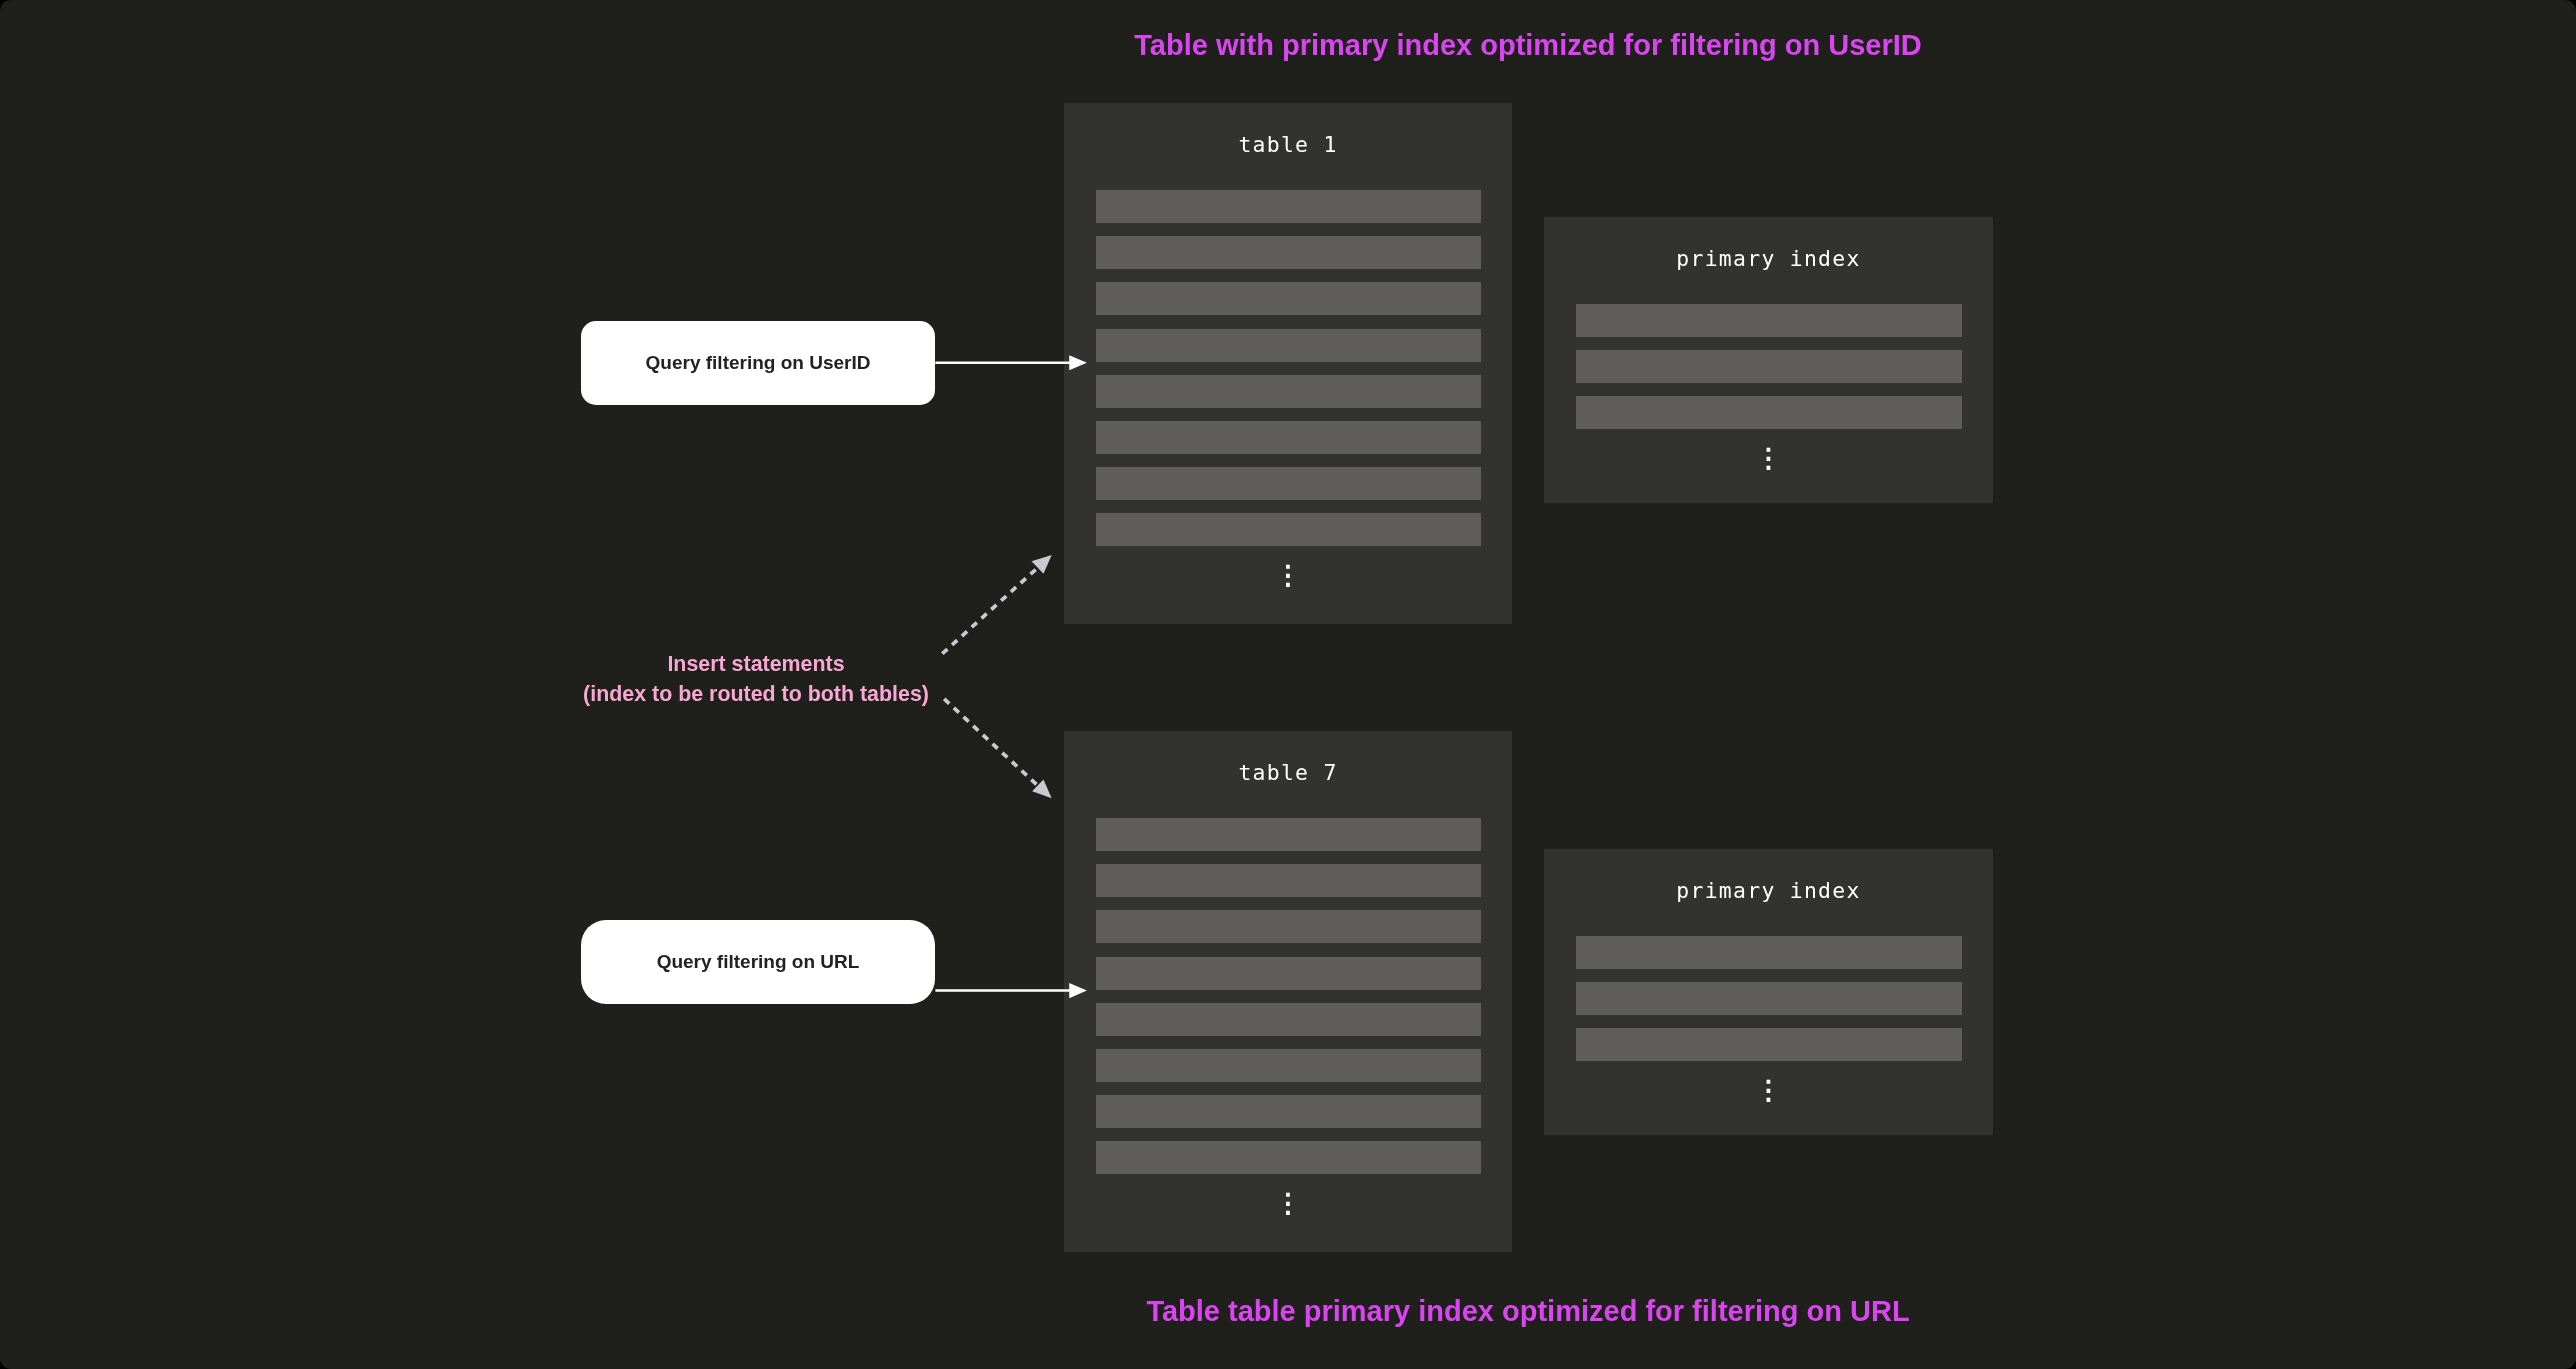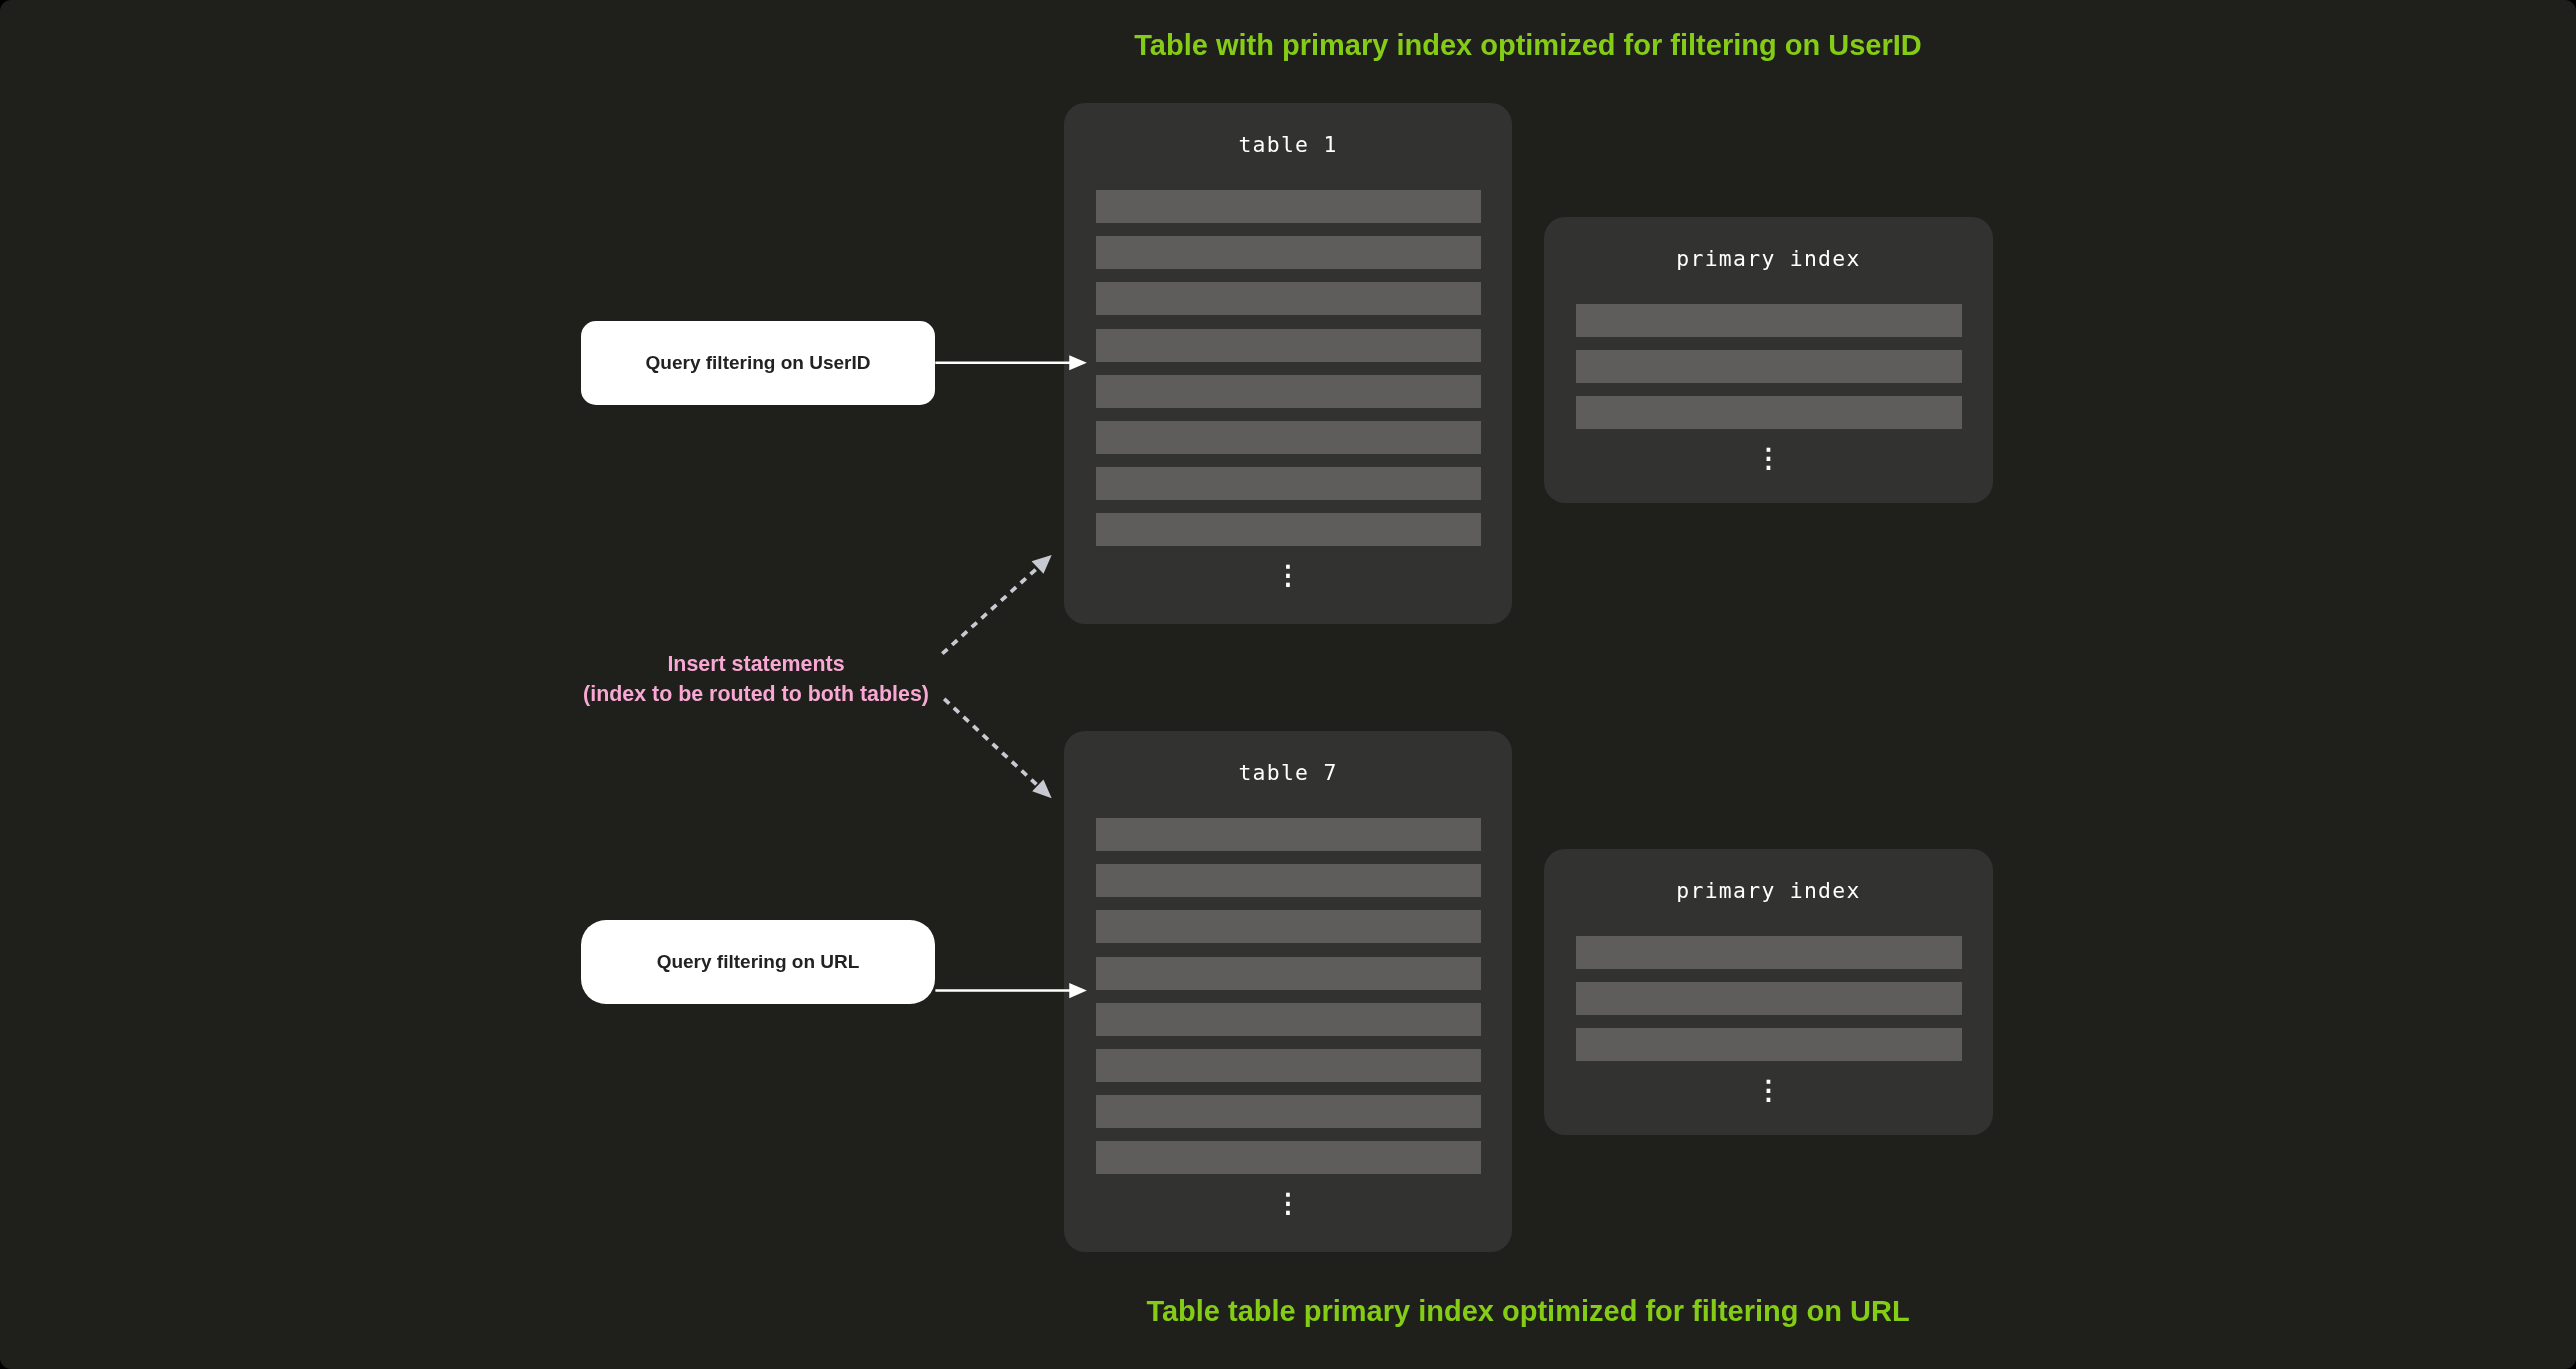--- a/index.html
+++ b/index.html
@@ -3,27 +3,27 @@
 <meta charset="utf-8">
 <style>
   html { background:#000; }
   body {
     margin:0; width:2576px; height:1369px; position:relative;
     background:#1f1f1b; border-radius:11.3px; overflow:hidden;
     font-family:"Liberation Sans", sans-serif;
   }
   .title {
     position:absolute; left:1064px; width:928px; text-align:center;
-    color:#84cc16; font-size:29px; font-weight:700; line-height:29px; white-space:nowrap;
+    color:#d946ef; font-size:29px; font-weight:700; line-height:29px; white-space:nowrap;
   }
   #title-top { top:31px; }
   #title-bottom { top:1297px; }
 
   .panel {
-    position:absolute; background:#323231; border-radius:21px;
+    position:absolute; background:#323231; border-radius:1px;
   }
   #table1-panel { left:1064px; top:103px;  width:448px; height:521px; }
   #table2-panel { left:1064px; top:731px; width:448px; height:521px; }
   #index1-panel { left:1544px; top:217px;  width:449px; height:286px; }
   #index2-panel { left:1544px; top:849px; width:449px; height:286px; }
 
   .panel-label {
     position:absolute; left:0; right:0; top:31px; text-align:center;
     font-family:"DejaVu Sans Mono", monospace; font-size:21.4px; line-height:21.4px;
     color:#ffffff; letter-spacing:1.3px;

